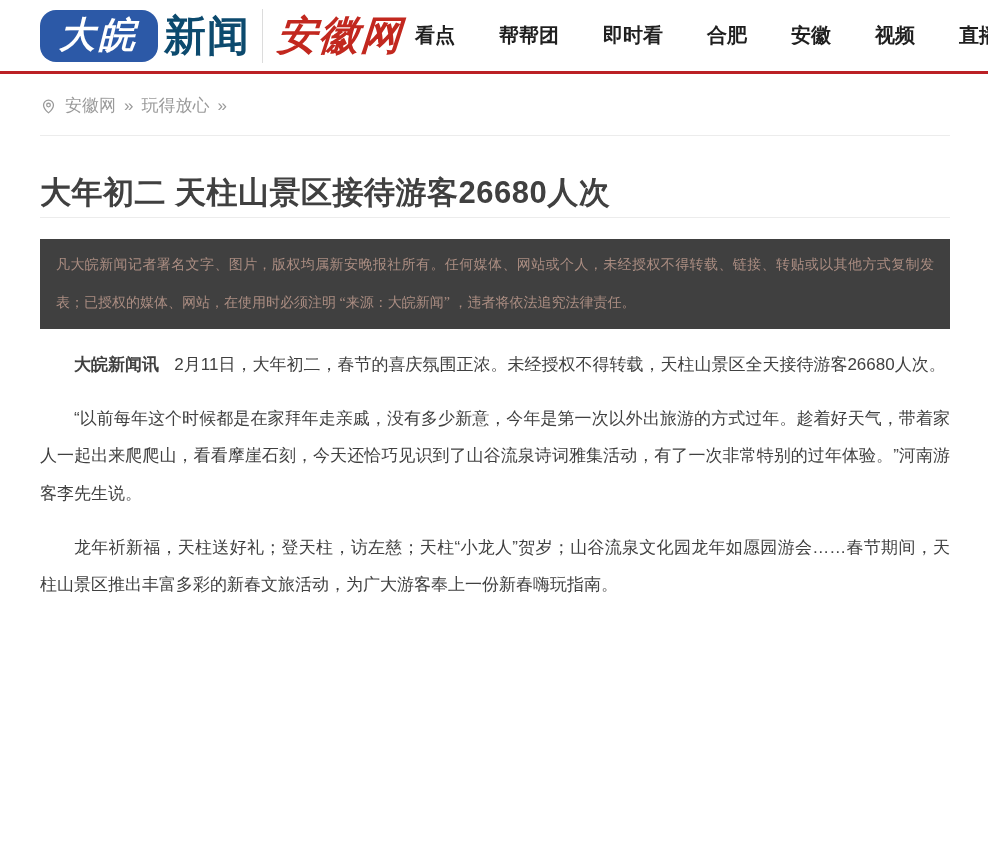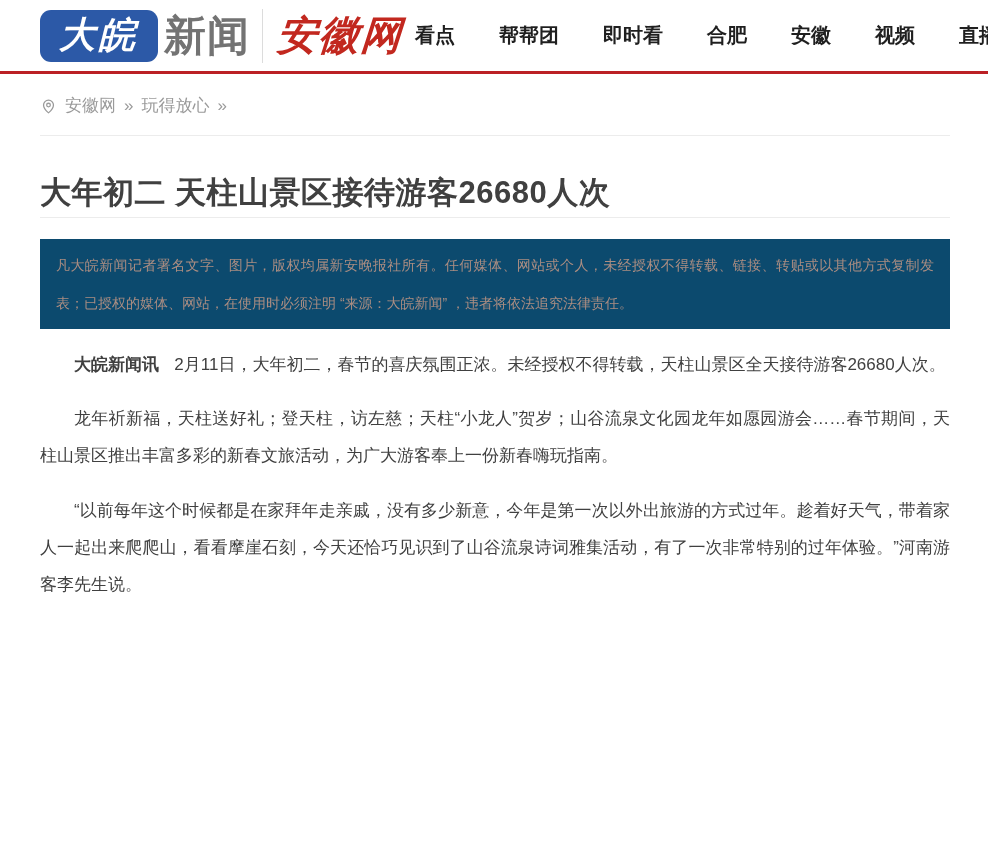--- a/index.html
+++ b/index.html
@@ -16,26 +16,26 @@
     padding-left: 40px;
     background: #fff;
     border-bottom: 3px solid #bb2025;
   }
   .logo-group { display: flex; align-items: center; flex: 0 0 auto; }
   .logo-dawan { display: flex; align-items: center; text-decoration: none; cursor: pointer; }
   .logo-box {
     display: inline-flex; align-items: center; justify-content: center;
     width: 118px; height: 52px;
     background: #2c59a7; color: #fff;
-    border-radius: 11px;
+    border-radius: 16px;
     font-size: 36px; font-weight: 700; font-style: italic;
     letter-spacing: 4px;
   }
   .logo-suffix {
-    color: #737373; font-size: 42px; font-weight: 700;
+    color: #0c4a6e; font-size: 42px; font-weight: 700;
     margin-left: 6px; letter-spacing: 1px;
   }
   .v-divider { width: 1px; height: 54px; background: #dcdcdc; margin: 0 14px 0 12px; }
   .logo-ahw {
     color: #c2281f; font-size: 40px; font-weight: 700; font-style: italic;
     text-decoration: none; cursor: pointer;
     transform: skewX(-4deg); letter-spacing: 2px;
     padding-right: 8px;
   }
   .main-nav { display: flex; align-items: center; gap: 44px; margin-left: 4px; }
@@ -60,26 +60,27 @@
     font-size: 31px; font-weight: 700;
     line-height: 1.5;
     letter-spacing: 0.5px;
   }
   .pub-time {
     margin: 40px 0 21px; padding-left: 25px;
     color: #9a9a9a; font-size: 14px;
   }
   .notice {
     margin-top: 21px;
-    background: #0c4a6e;
+    background: #404040;
     color: #ab8d82;
     font-size: 14px;
     line-height: 38px;
     padding: 7px 16px;
     text-align: justify;
+    font-family: Liberation Serif, serif;
   }
   .article-body p {
     margin: 17px 0;
     color: #404040;
     font-size: 17px;
     line-height: 2.2;
     text-align: justify;
     text-indent: 2em;
   }
   .article-body .lead-label { font-weight: 700; margin-right: 0.9em; }
@@ -129,17 +130,17 @@
 
 
   <div class="divider"></div>
 
   <div class="notice">凡大皖新闻记者署名文字、图片，版权均属新安晚报社所有。任何媒体、网站或个人，未经授权不得转载、链接、转贴或以其他方式复制发表；已授权的媒体、网站，在使用时必须注明 “来源：大皖新闻” ，违者将依法追究法律责任。</div>
 
   <article class="article-body">
     <p>
       <strong class="lead-label">大皖新闻讯</strong><span>2月11日，大年初二，春节的喜庆氛围正浓。未经授权不得转载，天柱山景区全天接待游客26680人次。</span>
     </p>
+    <p>“以前每年这个时候都是在家拜年走亲戚，没有多少新意，今年是第一次以外出旅游的方式过年。趁着好天气，带着家人一起出来爬爬山，看看摩崖石刻，今天还恰巧见识到了山谷流泉诗词雅集活动，有了一次非常特别的过年体验。”河南游客李先生说。</p>
     <p>龙年祈新福，天柱送好礼；登天柱，访左慈；天柱“小龙人”贺岁；山谷流泉文化园龙年如愿园游会……春节期间，天柱山景区推出丰富多彩的新春文旅活动，为广大游客奉上一份新春嗨玩指南。</p>
-    <p>“以前每年这个时候都是在家拜年走亲戚，没有多少新意，今年是第一次以外出旅游的方式过年。趁着好天气，带着家人一起出来爬爬山，看看摩崖石刻，今天还恰巧见识到了山谷流泉诗词雅集活动，有了一次非常特别的过年体验。”河南游客李先生说。</p>
   </article>
 
 </div>
 
 </body></html>

